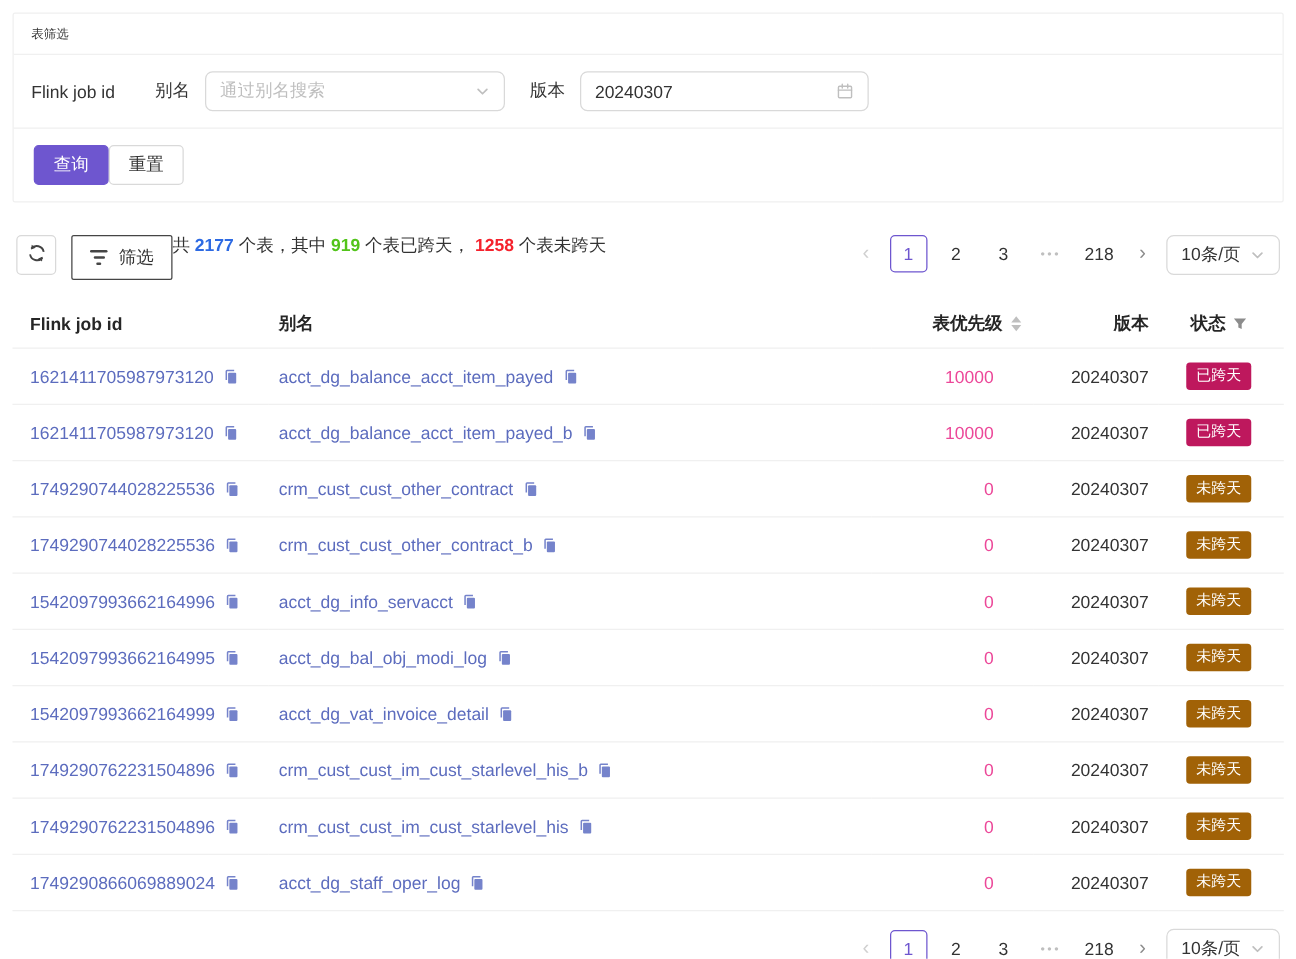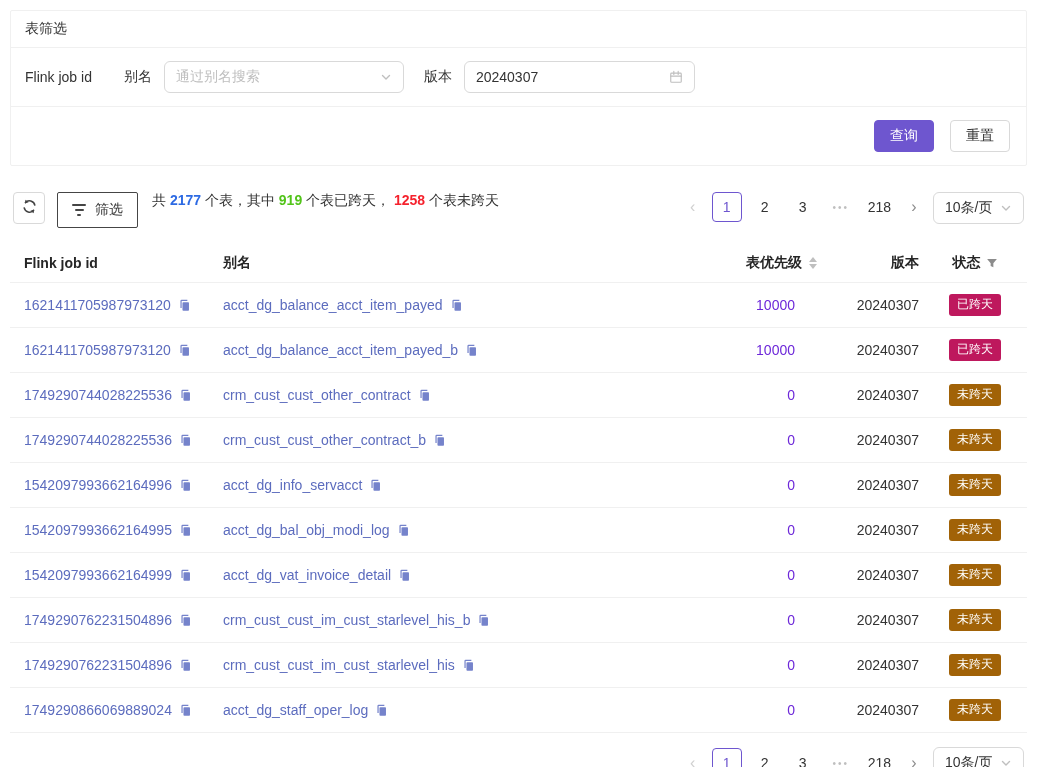--- a/index.html
+++ b/index.html
@@ -6,40 +6,40 @@
   html, body { background: #fff; }
   body {
     width: 1037px; height: 767px; overflow: hidden;
     font-family: "Liberation Sans", "DejaVu Sans", sans-serif;
     font-size: 14px; color: #333;
   }
   .page { width: 1037px; height: 767px; padding: 10px 10px 0 10px; }
 
   
   .card { border: 1px solid #f0f0f0; border-radius: 2px; background: #fff; }
-  .card-title { padding: 9px 14px; font-size: 14px; color: #333; border-bottom: 1px solid #f0f0f0; }
+  .card-title { padding: 9px 14px; font-size: 10px; color: #333; border-bottom: 1px solid #f0f0f0; }
   .filter-row { display: flex; align-items: center; padding: 13px 14px; border-bottom: 1px solid #f0f0f0; }
   .field { display: flex; align-items: center; }
   .field + .field { margin-left: 20px; }
   .field > label { margin-right: 12px; white-space: nowrap; color: #333; }
   .control {
     display: flex; align-items: center; justify-content: space-between;
     height: 32px; border: 1px solid #d9d9d9; border-radius: 6px;
     padding: 0 11px; background: #fff; cursor: pointer;
   }
   .select-control { width: 240px; }
   .date-control { width: 231px; }
   .placeholder { color: #bfbfbf; overflow: hidden; white-space: nowrap; }
   .date-input {
     border: none; outline: none; width: 180px; font-size: 14px; color: #333;
     font-family: inherit; background: transparent;
   }
   .ctrl-icon { display: inline-flex; align-items: center; flex: none; }
 
-  .actions-row { display: flex; justify-content: flex-end; gap: 16px; padding: 13px 16px; }
+  .actions-row { display: flex; padding: 13px 16px; }
   .btn {
     height: 32px; padding: 0 15px; border-radius: 4px;
     border: 1px solid #d9d9d9; background: #fff; color: #333;
     font-size: 14px; font-family: inherit; cursor: pointer;
   }
   .btn-primary { background: #6e56cf; border-color: #6e56cf; color: #fff; }
 
   
   .toolbar { display: flex; align-items: flex-start; margin-top: 26px; padding: 0 3px; }
   .icon-btn {
@@ -51,21 +51,21 @@
     display: inline-flex; align-items: center; gap: 9px;
     height: 36px; padding: 0 14px; margin-left: 12px;
     border: 1px solid #454545; border-radius: 2px; background: #fff;
     font-size: 14px; font-family: inherit; color: #333; cursor: pointer;
   }
   .filter-lines-icon { display: inline-flex; flex-direction: column; align-items: center; gap: 3px; width: 14px; }
   .filter-lines-icon i { display: block; height: 2px; background: #454545; border-radius: 1px; }
   .filter-lines-icon i:nth-child(1) { width: 14px; }
   .filter-lines-icon i:nth-child(2) { width: 9px; }
   .filter-lines-icon i:nth-child(3) { width: 4px; }
-  .summary { margin-left: 14px; white-space: nowrap; color: #333; }
+  .summary { white-space: nowrap; color: #333; }
   .num { font-weight: bold; }
   .num-total { color: #2d6ae3; }
   .num-crossed { color: #52c41a; }
   .num-uncrossed { color: #f5222d; }
 
   
   .pager { display: flex; align-items: center; gap: 8px; }
   .toolbar .pager { margin-left: auto; }
   .pager-item {
     min-width: 30px; height: 30px; padding: 0 4px;
@@ -80,21 +80,21 @@
   .page-size-label { white-space: nowrap; }
 
   
   table { width: 100%; border-collapse: collapse; margin-top: 16px; table-layout: fixed; }
   th { text-align: left; font-weight: bold; font-size: 14px; color: #262626; padding: 10px 8px; }
   thead tr { border-bottom: 1px solid #f0f0f0; }
   td { height: 45px; font-size: 14px; padding: 0 8px; }
   tbody tr { border-bottom: 1px solid #f0f0f0; }
   th.col-id, td.col-id { padding-left: 14px; }
   th.col-priority, td.col-priority, th.col-version, td.col-version { text-align: right; }
-  td.col-priority { padding-right: 32px; color: #6d28d9; }
+  td.col-priority { padding-right: 32px; color: #ec4899; }
   th.col-status, td.col-status { text-align: center; padding-right: 12px; }
   .th-flex { display: inline-flex; align-items: center; gap: 5px; }
   .sort-icon { display: inline-flex; flex-direction: column; gap: 2px; cursor: pointer; padding: 2px; }
   .tri { width: 0; height: 0; border-left: 4px solid transparent; border-right: 4px solid transparent; }
   .tri-up { border-bottom: 5px solid #bfbfbf; }
   .tri-down { border-top: 5px solid #bfbfbf; }
   .funnel-icon { display: inline-flex; align-items: center; cursor: pointer; }
   .cell-link { display: inline-flex; align-items: center; gap: 7px; }
   .link { color: #5c6cbe; text-decoration: none; cursor: pointer; white-space: nowrap; }
   .copy-icon { color: #7583cb; display: inline-flex; cursor: pointer; }

